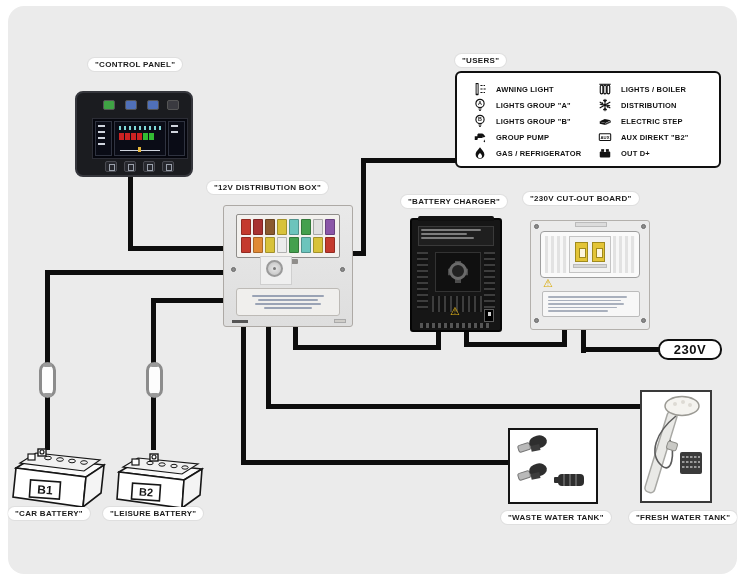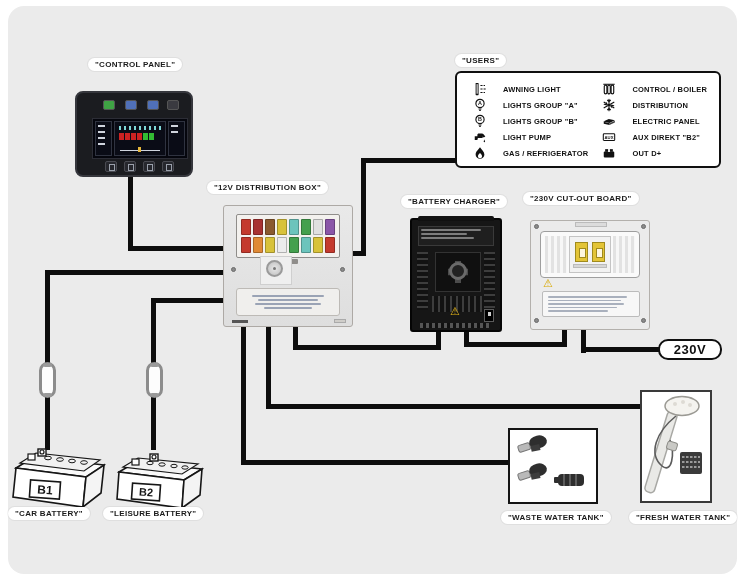--- a/index.html
+++ b/index.html
@@ -24,21 +24,21 @@
   .cp-leds{position:absolute;left:4px;top:11px;display:flex;gap:1px;}
   .cp-led{width:5px;height:7px;}
   .cp-scale{position:absolute;left:5px;bottom:4px;right:5px;height:1px;background:#cfd4dd;}
   .cp-needle{position:absolute;left:45%;bottom:3px;width:3px;height:5px;background:#e6b73c;}
   .cp-bbtn{position:absolute;width:12px;height:11px;background:#26272d;border:1px solid #4a4b52;border-radius:2px;box-sizing:border-box;}
   .cp-bbtn::after{content:"";position:absolute;left:3px;top:2px;width:4px;height:5px;border:1px solid #9aa0ab;}
   
   .users-box{left:455px;top:71px;width:266px;height:97px;background:#fff;border:2px solid #0f0f0f;border-radius:6px;
              box-sizing:border-box;display:flex;padding:9px 10px 6px 16px;gap:14px;}
   .ucol{display:flex;flex-direction:column;justify-content:space-between;flex:1;}
-  .urow{display:flex;align-items:center;gap:16px;height:14px;}
+  .urow{display:flex;align-items:center;gap:9px;height:14px;}
   .licon{width:14px;height:14px;flex:0 0 14px;display:inline-flex;}
   .licon svg{width:14px;height:14px;}
   .llabel{font-size:7.5px;font-weight:bold;color:#111;letter-spacing:.2px;white-space:nowrap;}
   
   .distro{left:223px;top:205px;width:130px;height:122px;background:linear-gradient(#e9e9e9,#dedede);
           border:1px solid #ada9a5;border-radius:3px;box-sizing:border-box;}
   .fusepanel{position:absolute;left:12px;top:8px;width:104px;height:44px;background:#f3f1ee;border:1px solid #8f8d8a;
              border-radius:2px;box-sizing:border-box;}
   #fuse-grid{position:absolute;inset:4px;display:grid;grid-template-columns:repeat(8,1fr);grid-template-rows:1fr 1fr;gap:2px;}
   .fuse{border-radius:1px;border:1px solid rgba(0,0,0,.25);box-sizing:border-box;}
@@ -209,21 +209,21 @@
         </span>
         <span class="llabel">LIGHTS GROUP "B"</span>
       </div>
       <div class="urow">
         <span class="licon">
           <svg viewBox="0 0 16 16">
               <path d="M2 7.2h3V5.6c0-.9.7-1.6 1.6-1.6H10c1 0 1.9.5 2.5 1.3l1.6 2.2-1.9 1.1-1.2-1.3V9H5.6L5 11.4H2z" fill="#111"></path>
               <path d="M13 10.6c0 1-.8 1.7-.8 2.5 0 .5.4.9.8.9s.8-.4.8-.9c0-.8-.8-1.5-.8-2.5z" fill="#111"></path>
             </svg>
         </span>
-        <span class="llabel">LIGHT PUMP</span>
+        <span class="llabel">GROUP PUMP</span>
       </div>
       <div class="urow">
         <span class="licon">
           <svg viewBox="0 0 16 16">
               <path d="M8 1.5c1.8 2.7 5 4.9 5 8.1a5 5 0 0 1-10 0c0-1.7.9-3.1 2-4.4C6.1 3.9 7.3 2.8 8 1.5z" fill="#111"></path>
               <path d="M8 14a2.4 2.4 0 0 1-2.4-2.4c0-1.3 1.3-2.4 2.4-3.7 1.1 1.3 2.4 2.4 2.4 3.7A2.4 2.4 0 0 1 8 14z" fill="#fff"></path>
             </svg>
         </span>
         <span class="llabel">GAS / REFRIGERATOR</span>
       </div>
@@ -231,39 +231,39 @@
     <div class="ucol">
       <div class="urow">
         <span class="licon">
           <svg viewBox="0 0 16 16">
               <path d="M1.5 2.6h13" stroke="#111" stroke-width="1.2" fill="none"></path>
               <rect x="2.6" y="3.6" width="3" height="10" rx="1.5" fill="none" stroke="#111" stroke-width="1.3"></rect>
               <rect x="6.5" y="3.6" width="3" height="10" rx="1.5" fill="none" stroke="#111" stroke-width="1.3"></rect>
               <rect x="10.4" y="3.6" width="3" height="10" rx="1.5" fill="none" stroke="#111" stroke-width="1.3"></rect>
             </svg>
         </span>
-        <span class="llabel">CONTROL / BOILER</span>
+        <span class="llabel">LIGHTS / BOILER</span>
       </div>
       <div class="urow">
         <span class="licon">
           <svg viewBox="0 0 16 16" stroke="#111" stroke-width="1.3" stroke-linecap="round" fill="none">
               <path d="M8 1.5v13M2.4 4.8l11.2 6.4M13.6 4.8L2.4 11.2M6.4 2.6L8 4.2l1.6-1.6M6.4 13.4L8 11.8l1.6 1.6M2.6 7.2l2.2.5.4-2.2M13.4 8.8l-2.2-.5-.4 2.2"></path>
             </svg>
         </span>
         <span class="llabel">DISTRIBUTION</span>
       </div>
       <div class="urow">
         <span class="licon">
           <svg viewBox="0 0 16 16">
               <path d="M1.5 8.6l6.2-3 7 1.6-6.2 3z" fill="#111"></path>
               <path d="M2 8.8v2.2l6.6 1.7v-2.2z" fill="#111"></path>
               <path d="M8.6 10.5v2.2l6.1-2.9V7.7z" fill="#111" opacity="0.8"></path>
             </svg>
         </span>
-        <span class="llabel">ELECTRIC PANEL</span>
+        <span class="llabel">ELECTRIC STEP</span>
       </div>
       <div class="urow">
         <span class="licon">
           <svg viewBox="0 0 16 16">
               <rect x="1.5" y="4.2" width="13" height="7.8" rx="1" fill="none" stroke="#111" stroke-width="1.2"></rect>
               <text x="8" y="10.4" font-size="4.8" font-weight="bold" text-anchor="middle" fill="#111" font-family="Liberation Sans, sans-serif">AUX</text>
             </svg>
         </span>
         <span class="llabel">AUX DIREKT "B2"</span>
       </div>

